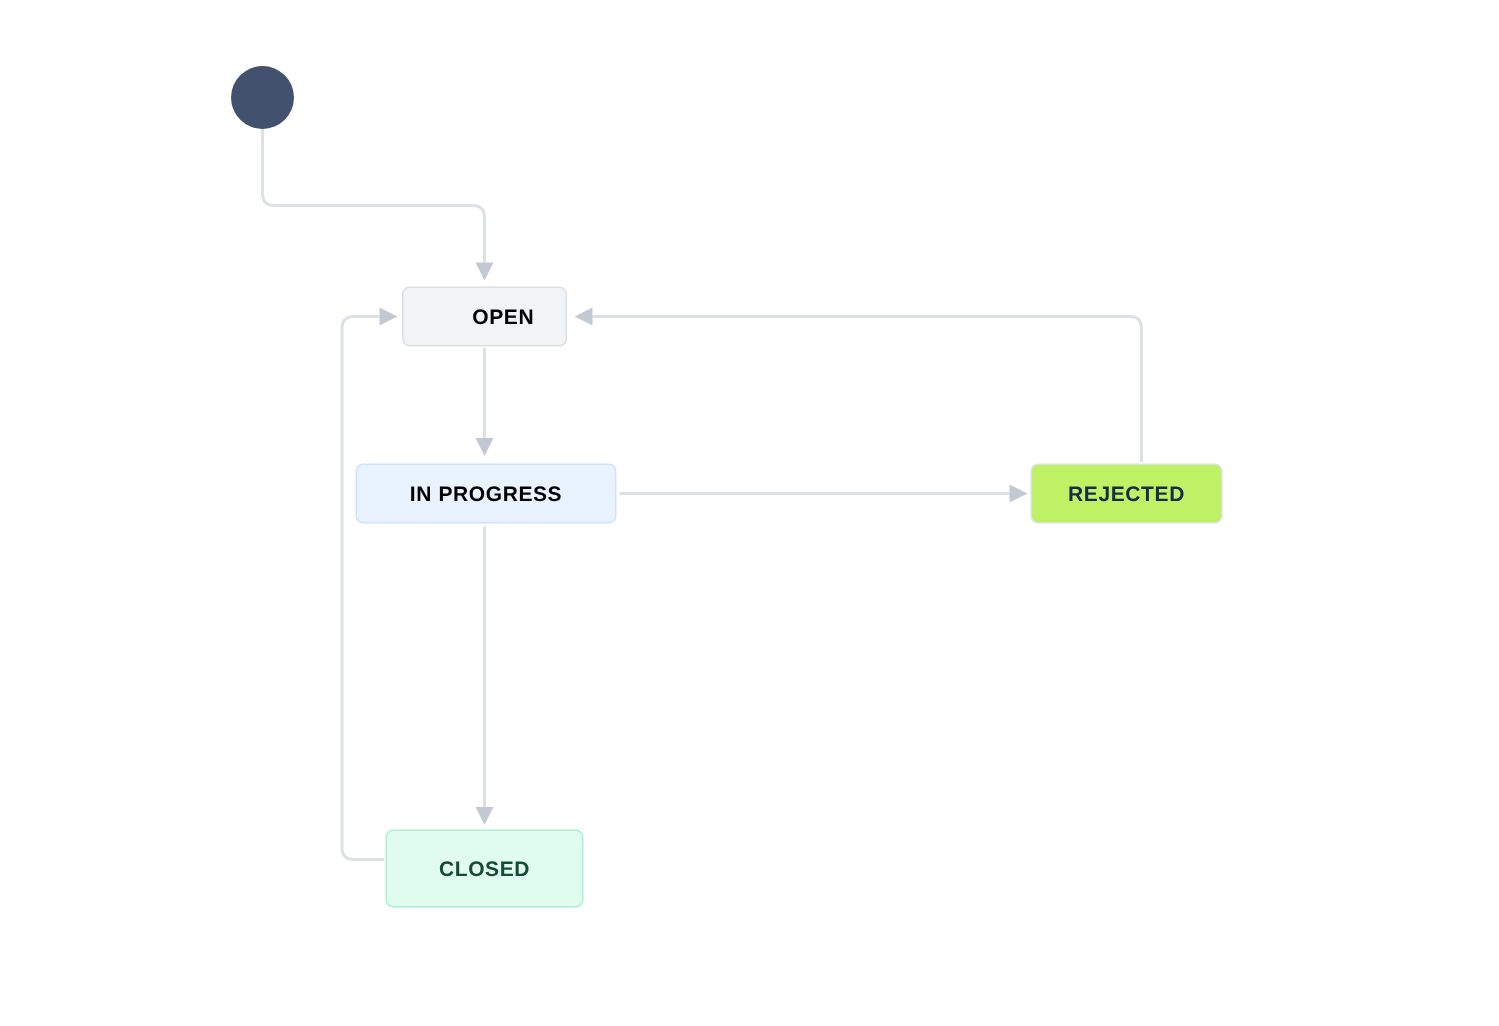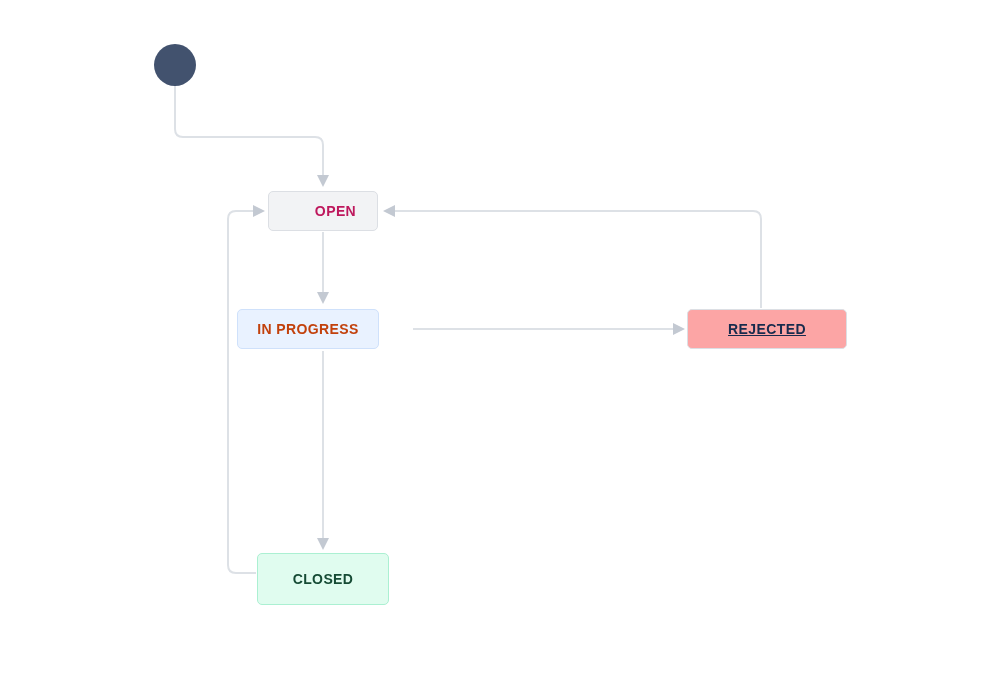--- a/index.html
+++ b/index.html
@@ -40,35 +40,34 @@
     justify-content: center;
     font-size: 14px;
     font-weight: bold;
     letter-spacing: 0.4px;
     cursor: default;
   }
   .status-open {
     left: 268px; top: 191px; width: 110px; height: 40px;
     background: #F2F3F5;
     border-color: #DCDFE4;
-    color: #be185d;
+    color: #000000;
     padding-left: 25px;
   }
   .status-in-progress {
-    left: 237px; top: 309px; width: 142px; height: 40px;
+    left: 237px; top: 309px; width: 174px; height: 40px;
     background: #E9F2FF;
     border-color: #CFE1FB;
-    color: #c2410c;
+    color: #000000;
   }
   .status-rejected {
-    left: 687px; top: 309px; width: 160px; height: 40px;
-    background: #fca5a5;
+    left: 687px; top: 309px; width: 128px; height: 40px;
+    background: #bef264;
     border-color: #DCDFE4;
     color: #172B4D;
-    text-decoration: underline;
   }
   .status-closed {
     left: 257px; top: 553px; width: 132px; height: 52px;
     background: #E0FCEF;
     border-color: #ABF0D2;
     color: #164B35;
   }
   .status-label {
     pointer-events: none;
   }

